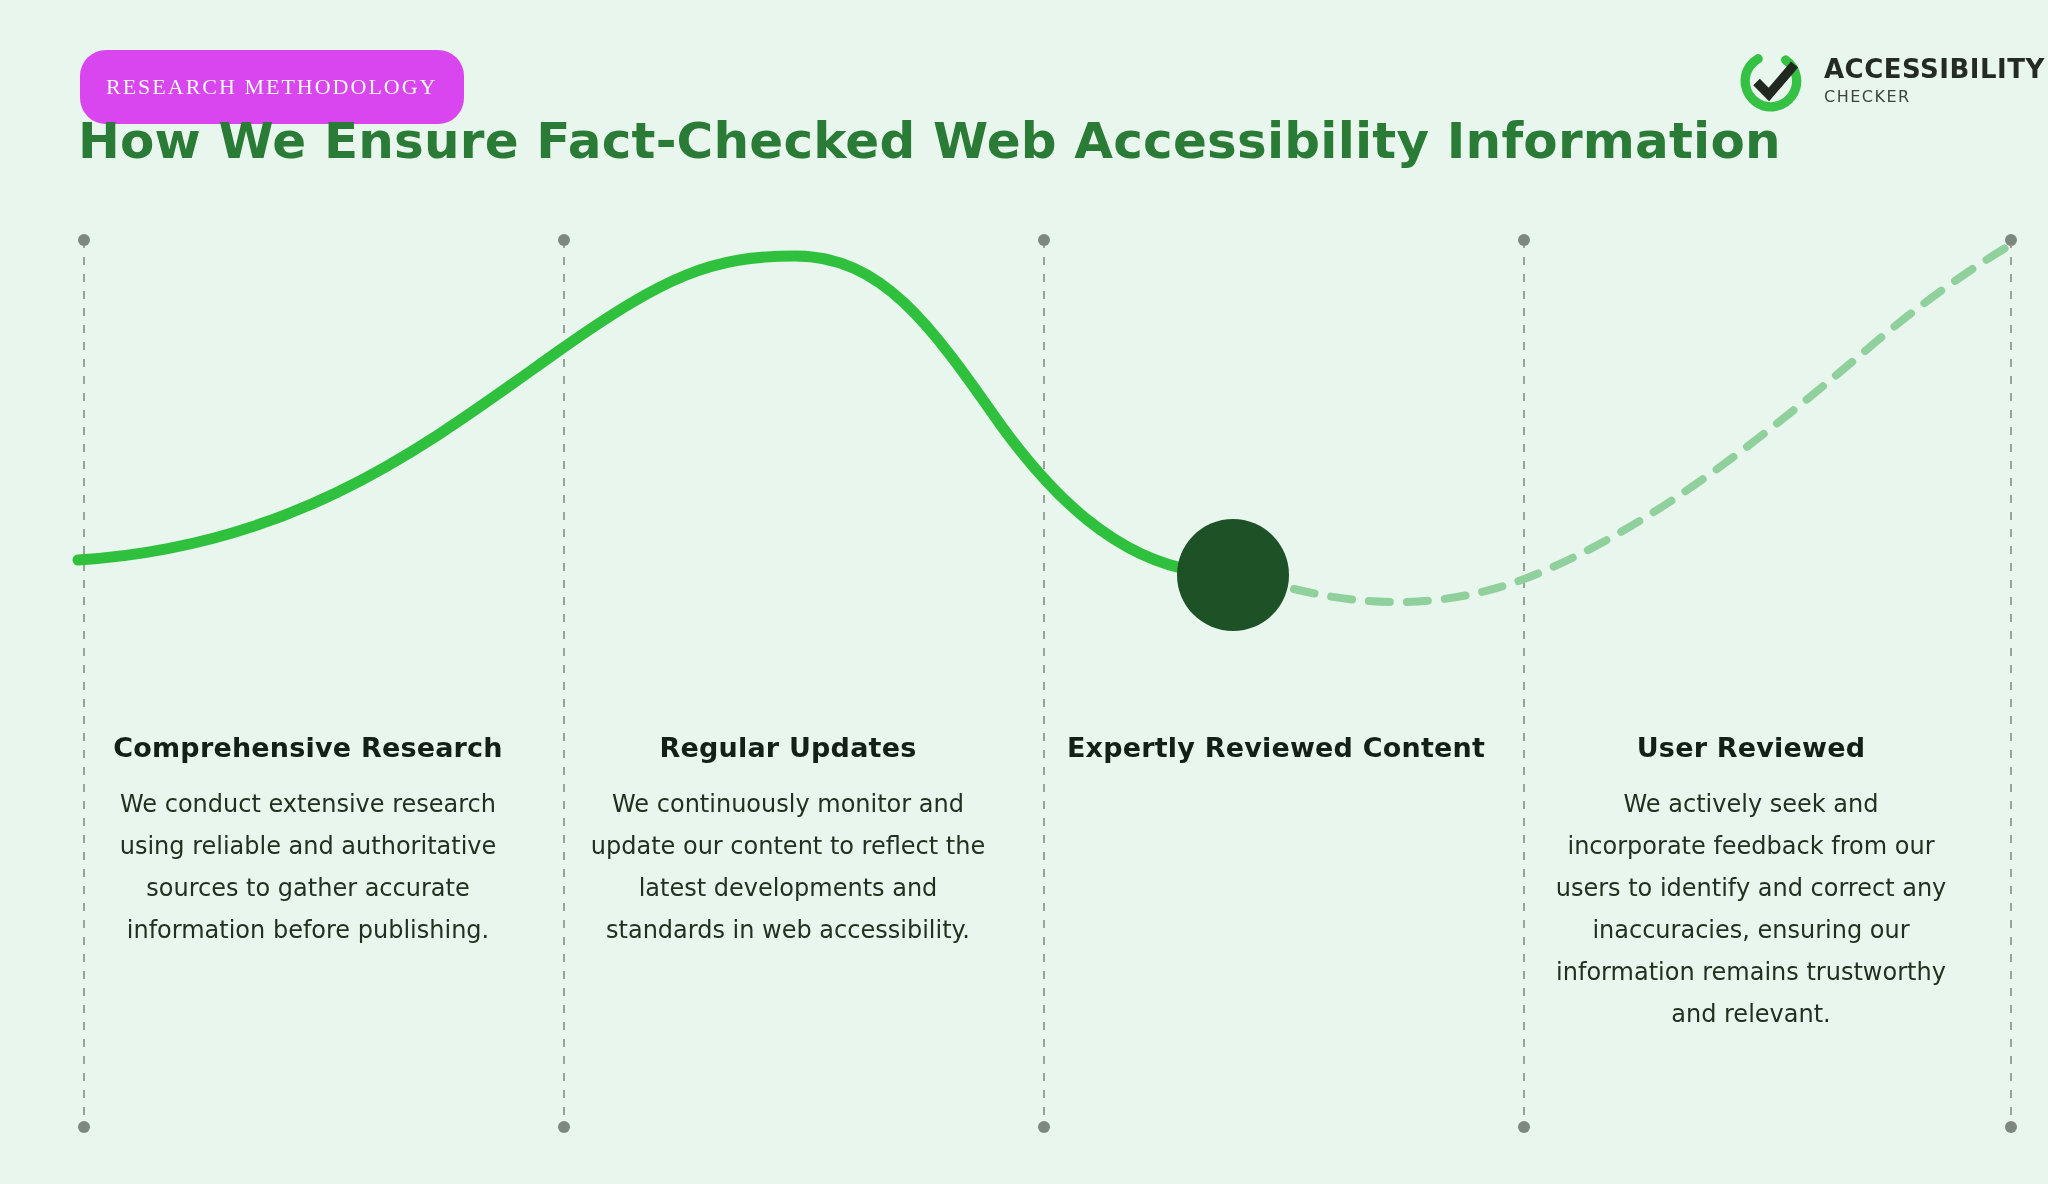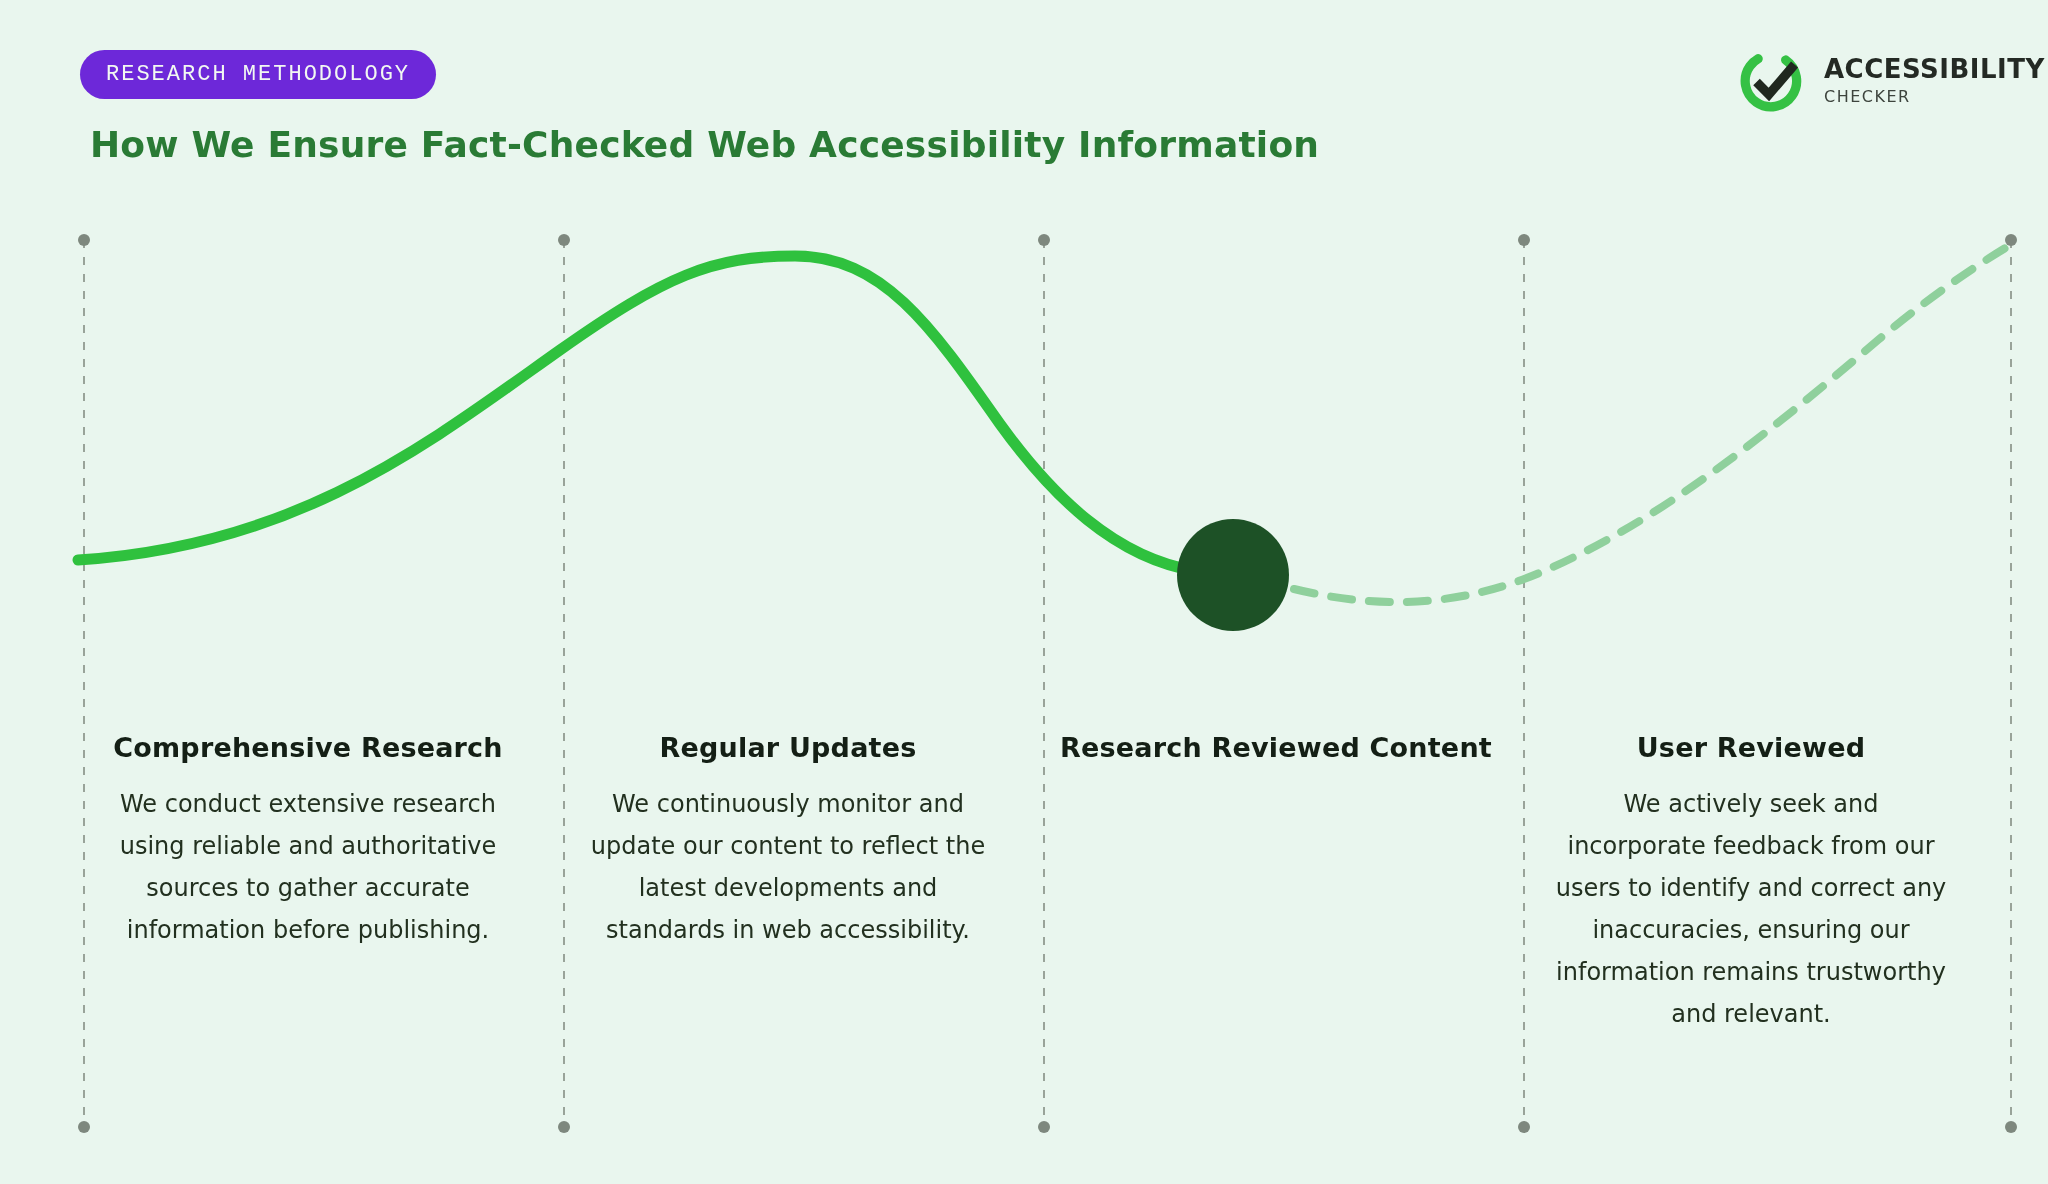--- a/index.html
+++ b/index.html
@@ -10,37 +10,37 @@
     background: #e9f6ee;
     font-family: "DejaVu Sans", "Liberation Sans", sans-serif;
     overflow: hidden;
   }
 
   
   .badge {
     position: absolute;
     left: 80px;
     top: 50px;
-    background: #6d28d9;
+    background: #d946ef;
     color: #f2f8f2;
-    font-family: Liberation Mono, monospace;
+    font-family: Liberation Serif, serif;
     font-size: 22px;
     letter-spacing: 2px;
-    padding: 12px 26px;
+    padding: 24px 26px;
     border-radius: 26px;
     white-space: nowrap;
   }
 
   
   .title {
     position: absolute;
     left: 78px;
     top: 112px;
-    margin: 12px;
-    font-size: 36px;
+    margin: 0;
+    font-size: 50px;
     font-weight: 700;
     color: #2a7b35;
     letter-spacing: 0.2px;
     white-space: nowrap;
   }
 
   
   .logo {
     position: absolute;
     left: 1738px;
@@ -152,19 +152,19 @@
   <h3>Comprehensive Research</h3>
   <p>We conduct extensive research using reliable and authoritative sources to gather accurate information before publishing.</p>
 </div>
 
 <div class="col col-2">
   <h3>Regular Updates</h3>
   <p>We continuously monitor and update our content to reflect the latest developments and standards in web accessibility.</p>
 </div>
 
 <div class="col col-3">
-  <h3>Research Reviewed Content</h3>
+  <h3>Expertly Reviewed Content</h3>
 </div>
 
 <div class="col col-4">
   <h3>User Reviewed</h3>
   <p>We actively seek and incorporate feedback from our users to identify and correct any inaccuracies, ensuring our information remains trustworthy and relevant.</p>
 </div>
 
 </body></html>

